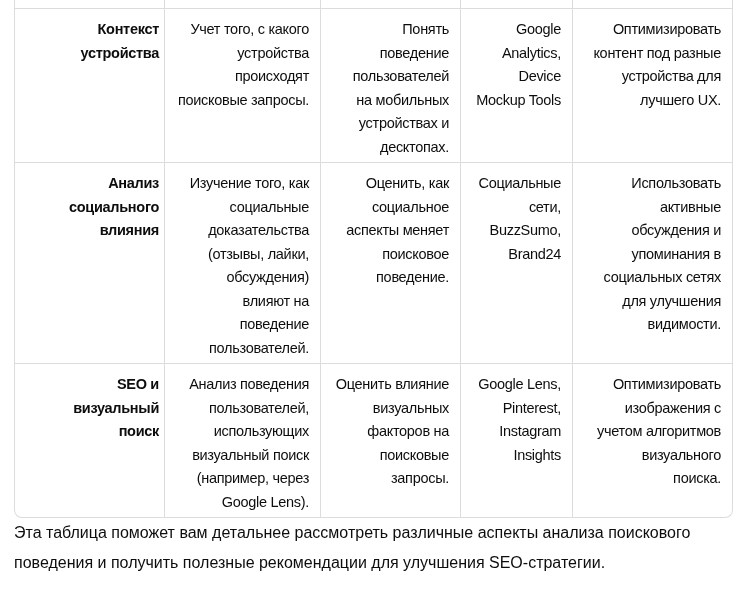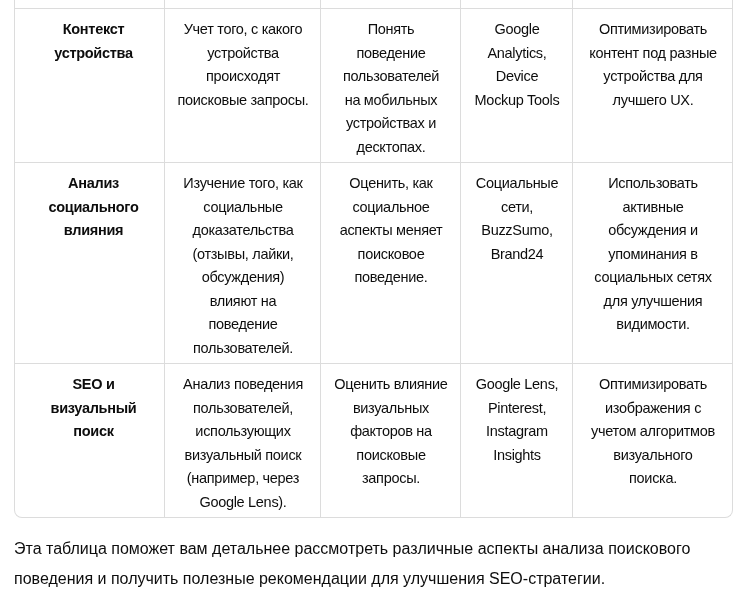--- a/index.html
+++ b/index.html
@@ -22,21 +22,21 @@
     table-layout: fixed;
     width: 719px;
     font-size: 14.5px;
     line-height: 23.5px;
     letter-spacing: -0.3px;
   }
   table.seo-table td,
   table.seo-table th {
     box-sizing: border-box;
     vertical-align: top;
-    text-align: center;
+    text-align: right;
     padding: 9px 11px 3px 12px;
     border-right: 1px solid #dcdcdc;
     border-bottom: 1px solid #dcdcdc;
     white-space: pre-line;
     overflow: hidden;
   }
   table.seo-table td:first-child,
   table.seo-table th:first-child {
     border-left: 1px solid #dcdcdc;
   }
@@ -51,21 +51,21 @@
   }
   table.seo-table tr:last-child th:first-child {
     border-bottom-left-radius: 8px;
   }
   table.seo-table tr:last-child td:last-child {
     border-bottom-right-radius: 8px;
   }
   p.closing {
     font-size: 16px;
     line-height: 30px;
-    margin: 16px 0 0 0;
+    margin: 0 0 0 0;
     white-space: pre-line;
   }
 </style>
 </head>
 <body>
 
 <div class="content">
 
   <table class="seo-table">
     <colgroup>

